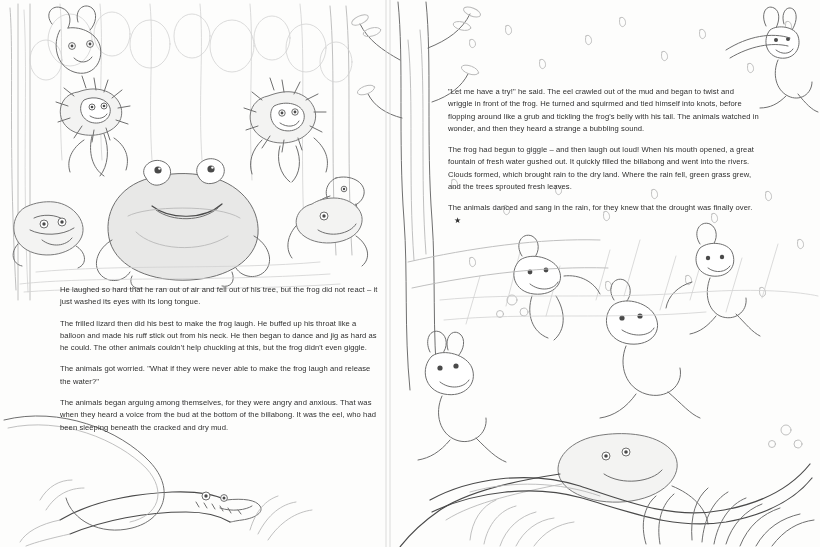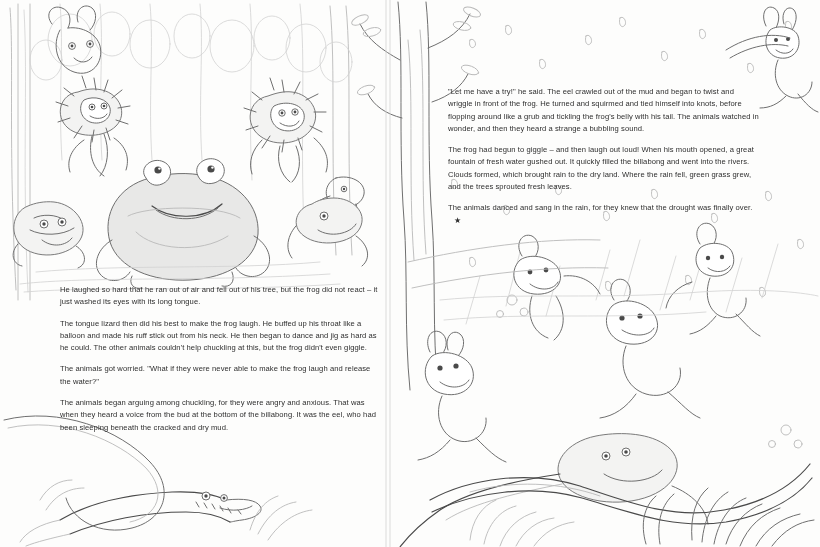--- a/index.html
+++ b/index.html
@@ -430,23 +430,23 @@
       <path class="ink-lt" d="M412 288 C478 274, 546 266, 608 268"></path>
     </g>
 
     <path class="ink-vlt" d="M386 0 L386 547"></path>
     <path class="ink-vlt" d="M390 0 L390 547"></path>
   </svg>
   </div>
 
   <div class="textblock" id="text-left">
     <p>He laughed so hard that he ran out of air and fell out of his tree, but the frog did not react – it just washed its eyes with its long tongue.</p>
-    <p>The tongue lizard then did his best to make the frog laugh. He buffed up his throat like a balloon and made his ruff stick out from his neck. He then began to dance and jig as hard as he could. The other animals couldn't help chuckling at this, but the frog didn't even giggle.</p>
+    <p>The frilled lizard then did his best to make the frog laugh. He buffed up his throat like a balloon and made his ruff stick out from his neck. He then began to dance and jig as hard as he could. The other animals couldn't help chuckling at this, but the frog didn't even giggle.</p>
     <p>The animals got worried. "What if they were never able to make the frog laugh and release the water?"</p>
-    <p>The animals began arguing among chuckling, for they were angry and anxious. That was when they heard a voice from the bud at the bottom of the billabong. It was the eel, who had been sleeping beneath the cracked and dry mud.</p>
+    <p>The animals began arguing among themselves, for they were angry and anxious. That was when they heard a voice from the bud at the bottom of the billabong. It was the eel, who had been sleeping beneath the cracked and dry mud.</p>
   </div>
 
   <div class="textblock" id="text-right">
     <p>"Let me have a try!" he said. The eel crawled out of the mud and began to twist and wriggle in front of the frog. He turned and squirmed and tied himself into knots, before flopping around like a grub and tickling the frog's belly with his tail. The animals watched in wonder, and then they heard a strange a bubbling sound.</p>
     <p>The frog had begun to giggle – and then laugh out loud! When his mouth opened, a great fountain of fresh water gushed out. It quickly filled the billabong and went into the rivers. Clouds formed, which brought rain to the dry land. Where the rain fell, green grass grew, and the trees sprouted fresh leaves.</p>
     <p><span>The animals danced and sang in the rain, for they knew that the drought was finally over.</span><span class="star">★</span></p>
   </div>
 
 </div>
 

